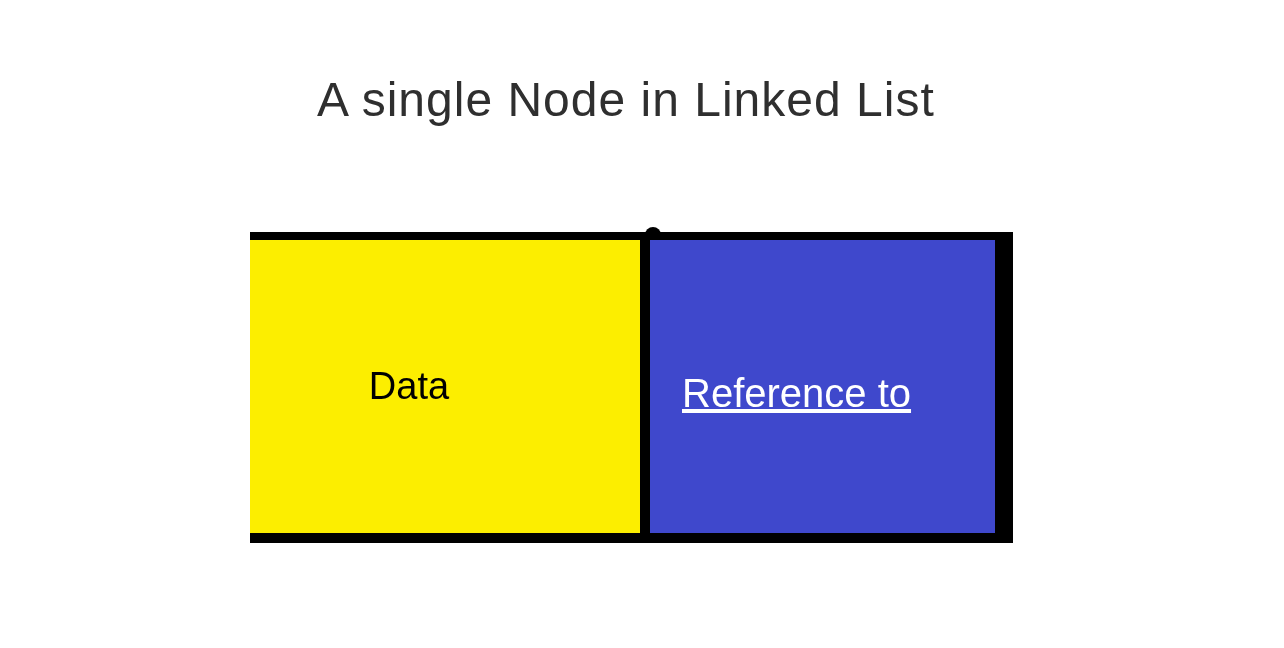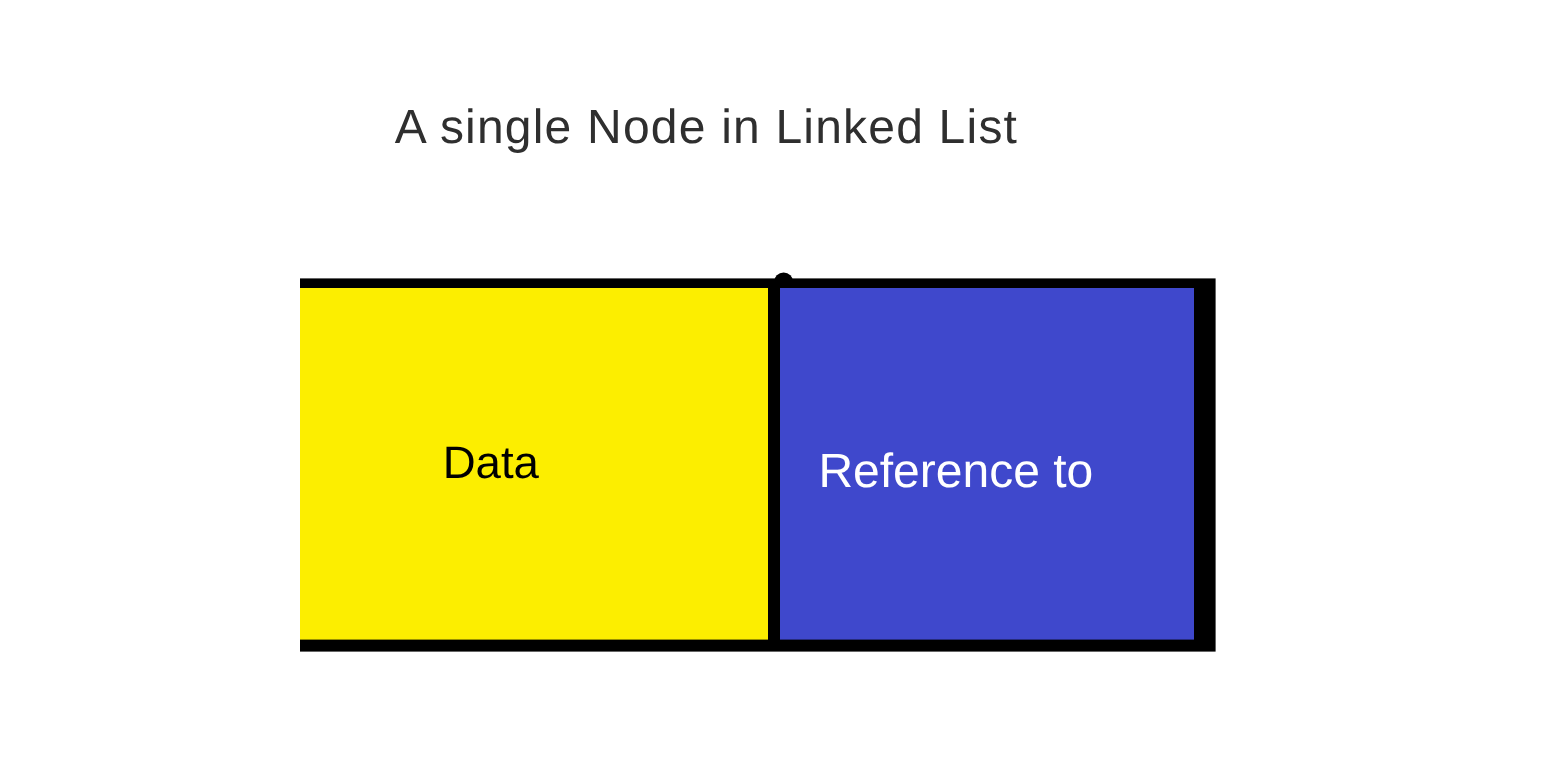--- a/index.html
+++ b/index.html
@@ -15,22 +15,22 @@
     font-family: "Liberation Sans", sans-serif;
   }
   .canvas {
     position: absolute;
     inset: 0;
   }
   .title {
     position: absolute;
     left: 317px;
     top: 72px;
-    margin: 12px;
-    font-size: 40px;
+    margin: 0;
+    font-size: 48px;
     font-weight: 300;
     letter-spacing: 1px;
     white-space: nowrap;
   }
   .node {
     position: absolute;
     left: 250px;
     top: 232px;
     width: 763px;
     height: 311px;
@@ -62,20 +62,21 @@
     transform: translateX(-36px);
   }
   .cell-reference {
     width: 345px;
     padding-left: 32px;
     padding-top: 14px;
   }
   .cell-reference .cell-label {
     font-size: 40px;
     line-height: 53px;
+    text-decoration: underline;
   }
 </style>
 </head>
 <body>
 
 <div class="canvas">
 
   <h1 class="title" style="color: rgb(47, 47, 47);">A single Node in Linked List</h1>
 
   <div class="node" style="background: rgb(0, 0, 0);">

